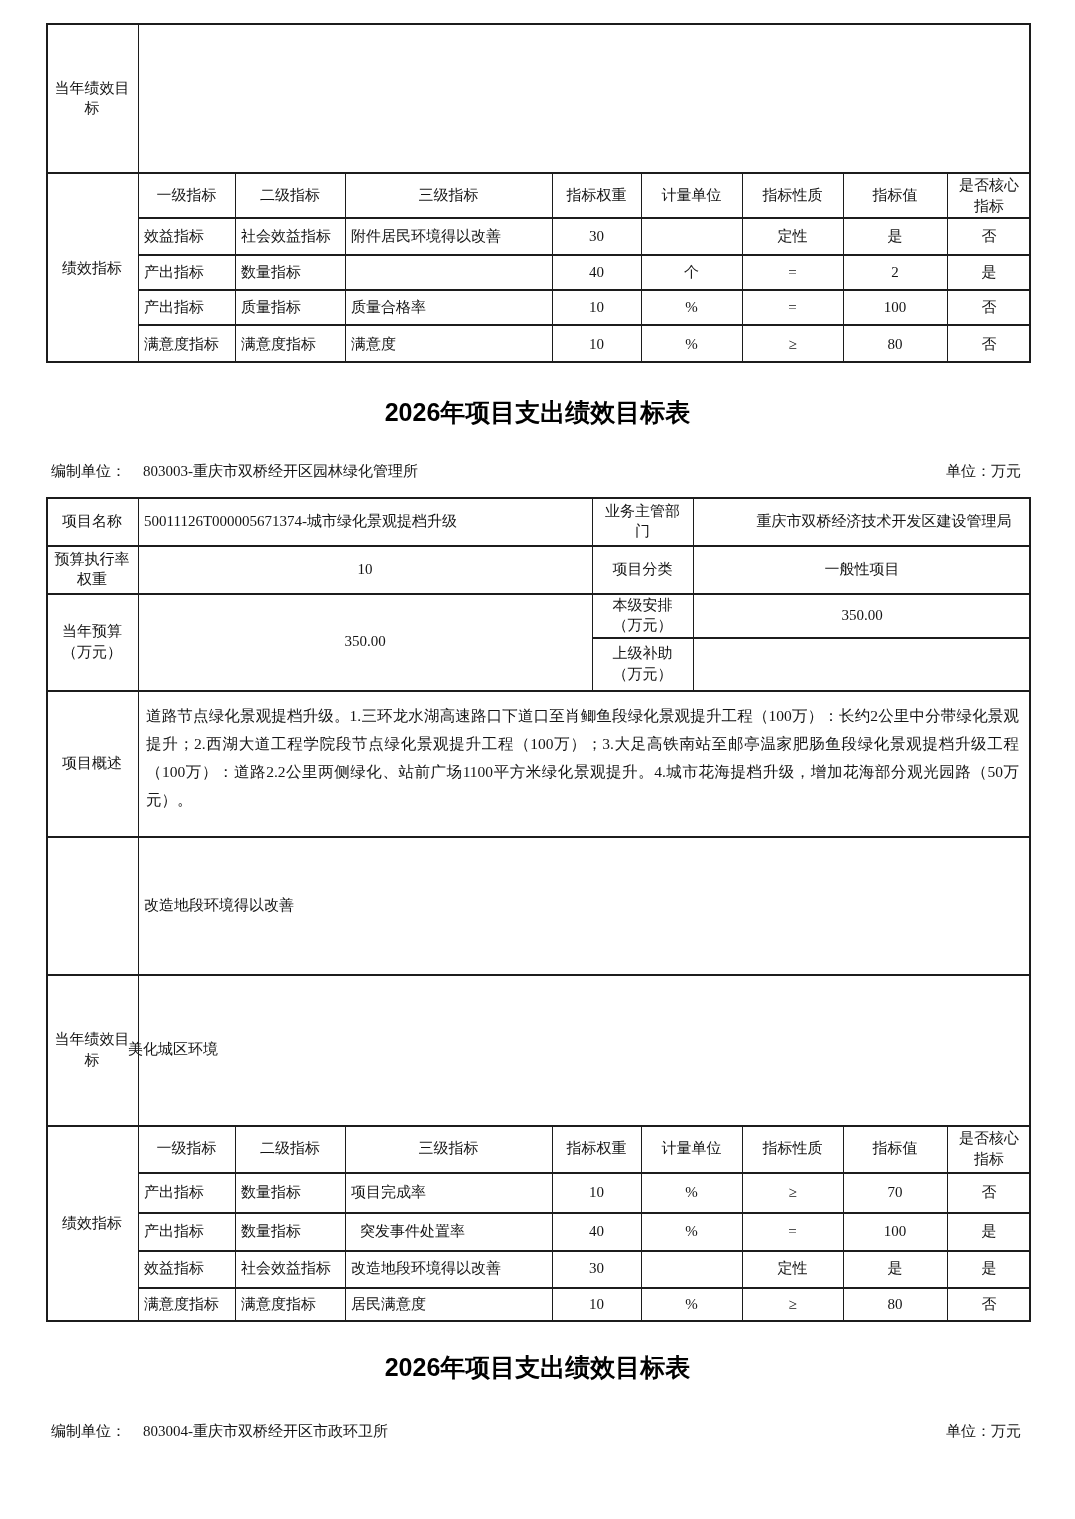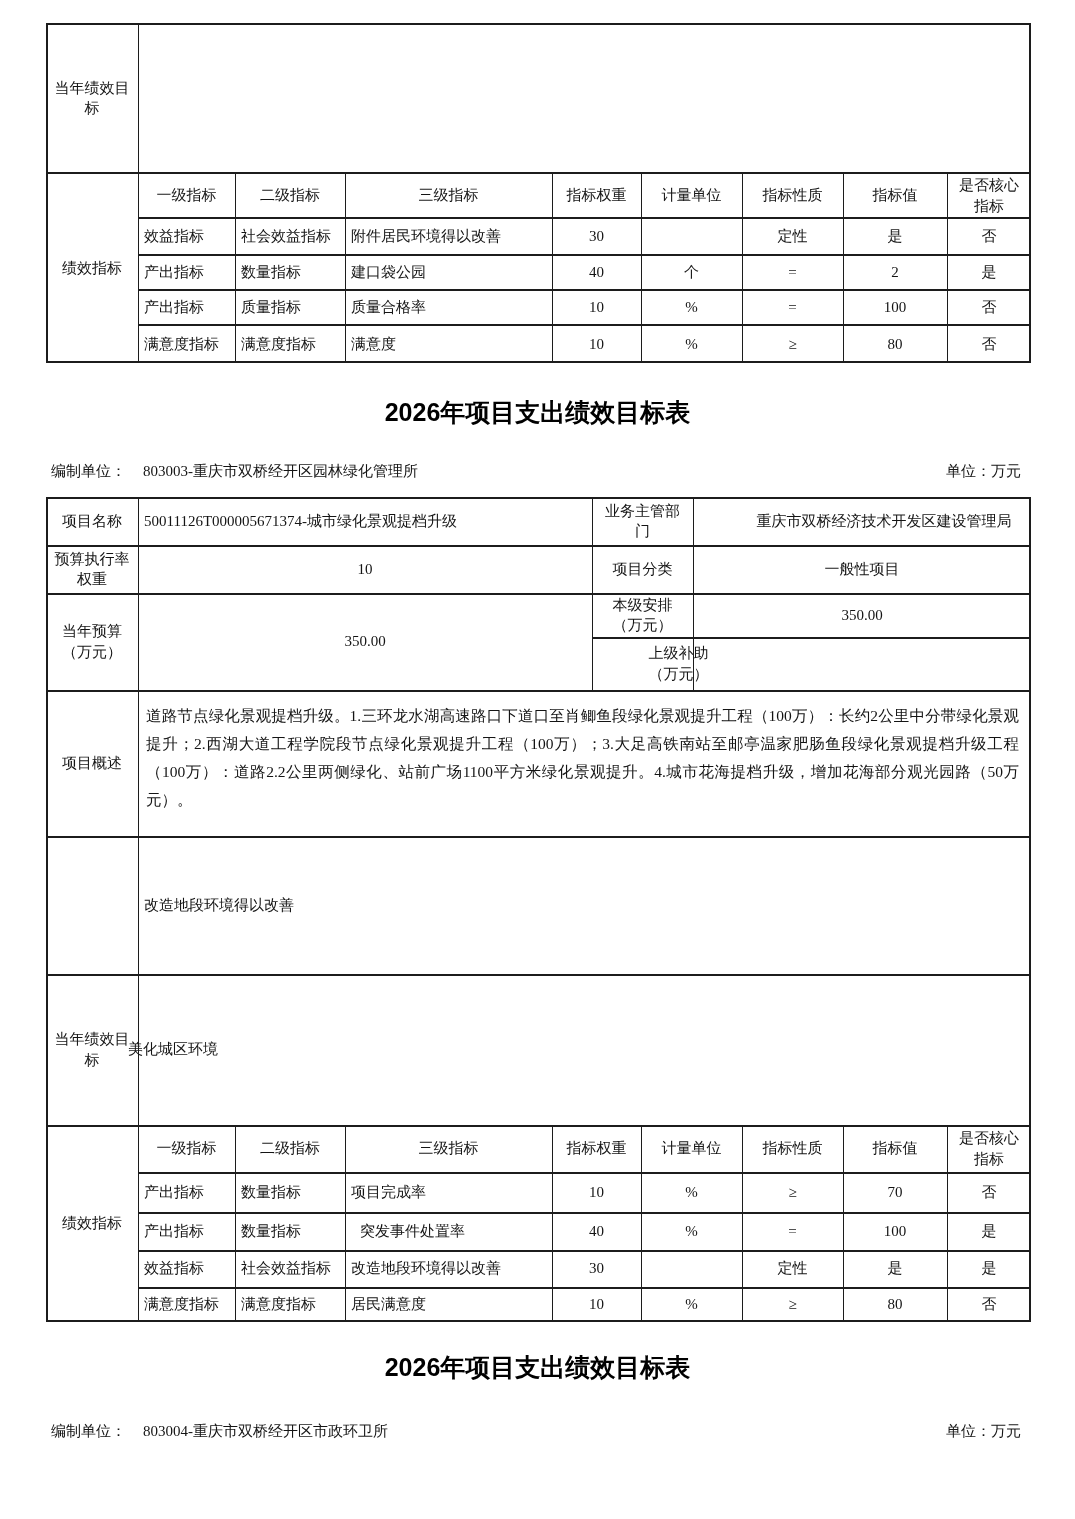--- a/index.html
+++ b/index.html
@@ -64,21 +64,20 @@
     <div class="cell left" style="left:189px;top:195px;width:110px;height:37px;">社会效益指标</div>
     <div class="cell left" style="left:299px;top:195px;width:207px;height:37px;">附件居民环境得以改善</div>
     <div class="cell" style="left:506px;top:195px;width:89px;height:37px;">30</div>
     <div class="cell" style="left:595px;top:195px;width:101px;height:37px;"></div>
     <div class="cell" style="left:696px;top:195px;width:101px;height:37px;">定性</div>
     <div class="cell" style="left:797px;top:195px;width:104px;height:37px;">是</div>
     <div class="cell" style="left:901px;top:195px;width:84px;height:37px;">否</div>
 
     <div class="cell left" style="left:92px;top:232px;width:97px;height:35px;">产出指标</div>
     <div class="cell left" style="left:189px;top:232px;width:110px;height:35px;">数量指标</div>
-    <div class="cell left" style="left:299px;top:232px;width:207px;height:35px;">建口袋公园</div>
     <div class="cell" style="left:506px;top:232px;width:89px;height:35px;">40</div>
     <div class="cell" style="left:595px;top:232px;width:101px;height:35px;">个</div>
     <div class="cell" style="left:696px;top:232px;width:101px;height:35px;">=</div>
     <div class="cell" style="left:797px;top:232px;width:104px;height:35px;">2</div>
     <div class="cell" style="left:901px;top:232px;width:84px;height:35px;">是</div>
 
     <div class="cell left" style="left:92px;top:267px;width:97px;height:35px;">产出指标</div>
     <div class="cell left" style="left:189px;top:267px;width:110px;height:35px;">质量指标</div>
     <div class="cell left" style="left:299px;top:267px;width:207px;height:35px;">质量合格率</div>
     <div class="cell" style="left:506px;top:267px;width:89px;height:35px;">10</div>
@@ -144,21 +143,21 @@
     <div class="cell" style="left:92px;top:48px;width:454px;height:48px;">10</div>
     <div class="cell" style="left:546px;top:48px;width:101px;height:48px;">项目分类</div>
     <div class="cell" style="left:647px;top:48px;width:338px;height:48px;">一般性项目</div>
 
     <div class="cell" style="left:0;top:96px;width:92px;height:97px;">当年预算
 （万元）</div>
     <div class="cell" style="left:92px;top:96px;width:454px;height:97px;">350.00</div>
     <div class="cell" style="left:546px;top:96px;width:101px;height:44px;">本级安排
 （万元）</div>
     <div class="cell" style="left:647px;top:96px;width:338px;height:44px;">350.00</div>
-    <div class="cell" style="left:546px;top:140px;width:101px;height:53px;padding-left:36px;">上级补助
+    <div class="cell" style="left:546px;top:140px;width:101px;height:53px;">上级补助
 （万元）</div>
     <div class="cell" style="left:647px;top:140px;width:338px;height:53px;"></div>
 
     <div class="cell" style="left:0;top:193px;width:92px;height:146px;">项目概述</div>
     <div class="para" style="left:92px;top:193px;width:893px;height:146px;">道路节点绿化景观提档升级。1.三环龙水湖高速路口下道口至肖鲫鱼段绿化景观提升工程（100万）：长约2公里中分带绿化景观提升；2.西湖大道工程学院段节点绿化景观提升工程（100万）；3.大足高铁南站至邮亭温家肥肠鱼段绿化景观提档升级工程（100万）：道路2.2公里两侧绿化、站前广场1100平方米绿化景观提升。4.城市花海提档升级，增加花海部分观光园路（50万元）。</div>
 
     <div class="cell left" style="left:92px;top:339px;width:893px;height:138px;">改造地段环境得以改善</div>
 
     <div class="cell" style="left:0;top:477px;width:92px;height:151px;">当年绩效目
 标</div>

